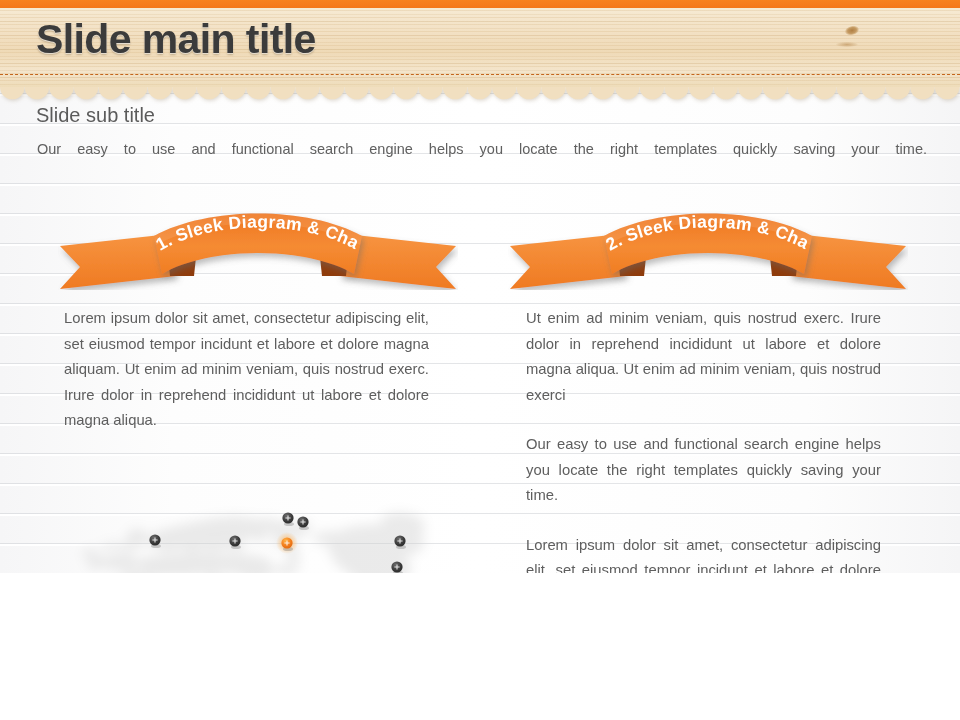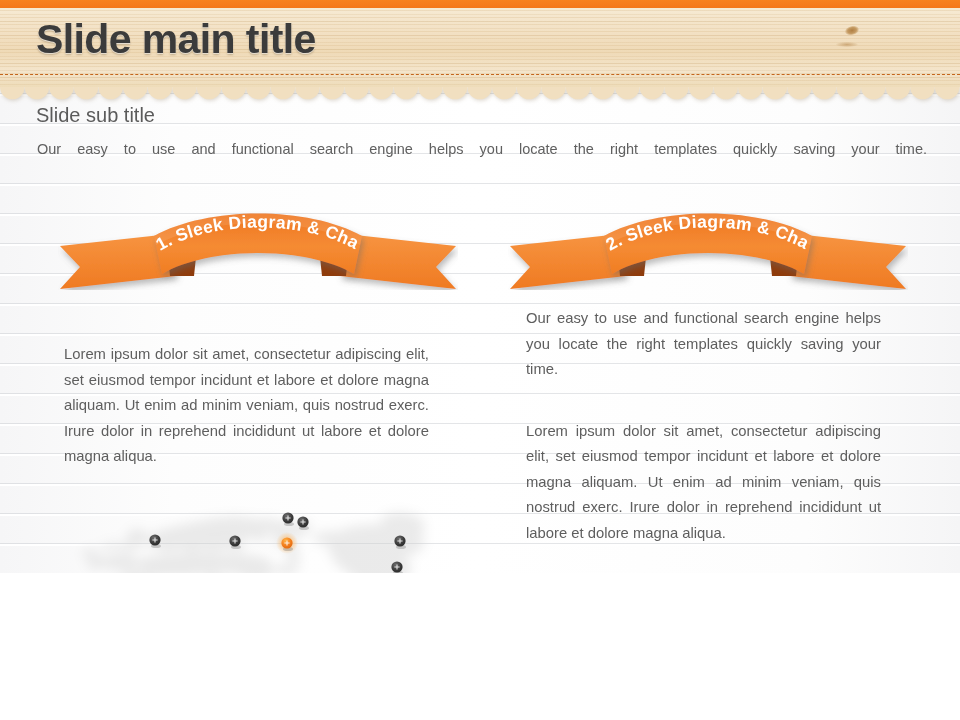--- a/index.html
+++ b/index.html
@@ -176,21 +176,21 @@
   
   .body-col {
     position: absolute;
     font-size: 14.8px;
     line-height: 25.5px;
     color: #5e5e5e;
     text-align: justify;
     z-index: 10;
   }
   .body-col p { margin: 0 0 24px 0; }
-  .body-col p:last-child { margin-bottom: 0; margin-top: 36px; }
+  .body-col p:last-child { margin-bottom: 0; }
   #left-copy  { left: 64px;  top: 306px; width: 365px; }
   #right-copy { left: 526px; top: 306px; width: 355px; }
 
   
   .map-wrap {
     position: absolute;
     left: 60px; top: 478px;
     width: 420px; height: 185px;
     z-index: 9;
   }
@@ -415,20 +415,21 @@
         </text>
       </svg>
     </div>
   </div>
 
   <div class="body-col" id="left-copy">
     <p>Lorem ipsum dolor sit amet, consectetur adipiscing elit, set eiusmod tempor incidunt et labore et dolore magna aliquam. Ut enim ad minim veniam, quis nostrud exerc. Irure dolor in reprehend incididunt ut labore et dolore magna aliqua.</p>
   </div>
 
   <div class="body-col" id="right-copy">
+    <p>Ut enim ad minim veniam, quis nostrud exerc. Irure dolor in reprehend incididunt ut labore et dolore magna aliqua. Ut enim ad minim veniam, quis nostrud exerci</p>
     <p>Our easy to use and functional search engine helps you locate the right templates quickly saving your time.</p>
     <p>Lorem ipsum dolor sit amet, consectetur adipiscing elit, set eiusmod tempor incidunt et labore et dolore magna aliquam. Ut enim ad minim veniam, quis nostrud exerc. Irure dolor in reprehend incididunt ut labore et dolore magna aliqua.</p>
   </div>
 
   <div class="map-wrap">
     <svg width="420" height="185" viewBox="0 0 420 185" xmlns="http://www.w3.org/2000/svg">
       <defs>
         <filter id="map-shadow" x="-10%" y="-10%" width="130%" height="160%">
           <feOffset dx="4" dy="26" in="SourceAlpha" result="off"></feOffset>
           <feGaussianBlur in="off" stdDeviation="6" result="bl"></feGaussianBlur>

